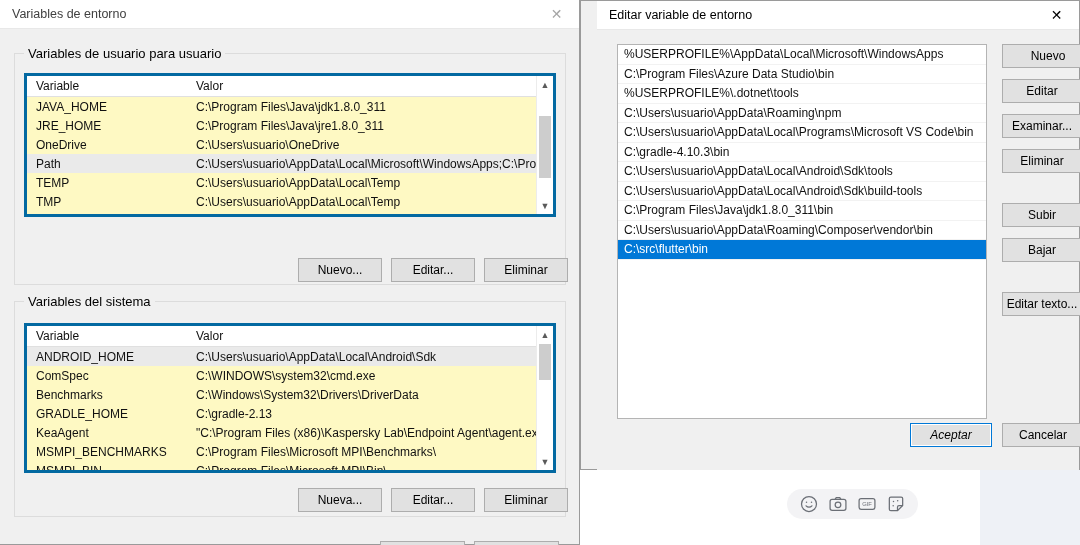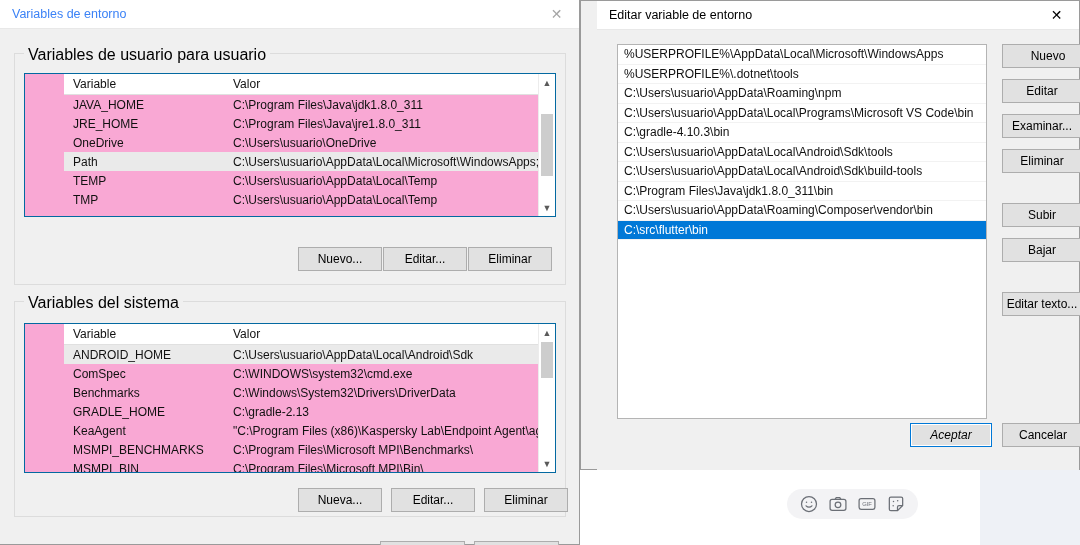--- a/index.html
+++ b/index.html
@@ -42,39 +42,38 @@
     height: 29px; background: #ffffff;
     display: flex; align-items: center;
     border-bottom: 1px solid #e8e8e8;
   }
   .titlebar .ttl { padding-left: 12px; font-size: 12.5px; }
   .titlebar .closebtn {
     margin-left: auto; width: 45px; height: 28px;
     display: flex; align-items: center; justify-content: center;
     font-size: 14px; line-height: 1;
   }
-  .inactive .ttl { color: #3b82f6; }
+  .inactive .ttl { color: #404040; }
   .inactive .closebtn { color: #a6a6a6; }
   .active .ttl { color: #000; }
   .active .closebtn { color: #000; }
 
   
   #dlg-env { left: 0; top: 0; width: 580px; height: 545px; border-left: none; border-top: none; }
   #dlg-env .body { position: relative; height: 515px; background: #f0f0f0; }
 
   .groupbox { position: absolute; border: 1px solid #dcdcdc; background: transparent; }
   .groupbox > legend {
     position: absolute; top: -8px; left: 9px; background: #f0f0f0;
-    padding: 0 4px; font-size: 16px; color: #000;
+    padding: 0 4px; font-size: 13px; color: #000;
   }
 
   .grid {
-    position: absolute; background: #f9a8d4; border: 1px solid #0369a1;
+    position: absolute; background: #fef9c3; border: 3px solid #0369a1;
     overflow: hidden;
-    padding-left: 39px;
   }
   .grid-head {
     display: flex; height: 21px; align-items: center;
     border-bottom: 1px solid #e0e0e0; background: #fff;
   }
   .grid-head span { font-size: 12px; color: #111; }
   .grid-row {
     display: flex; height: 19px; align-items: center;
     font-size: 12px; color: #111; white-space: nowrap;
   }
@@ -202,21 +201,21 @@
             <span class="col-val">C:\Users\usuario\AppData\Local\Temp</span>
           </div>
         </div>
       <div class="sbar">
         <div class="arw up">▲</div>
         <div class="thumb" style="top:40px; height:62px;"></div>
         <div class="arw down">▼</div>
       </div>
     </div>
 
-    <div id="user-buttons" style="position:absolute; left:298px; top:218px; display:flex; gap:1px;">
+    <div id="user-buttons" style="position:absolute; left:298px; top:229px; display:flex; gap:9px;">
         <div class="btn" style="width: 84px; height: 24px;">Nuevo...</div>
         <div class="btn" style="width: 84px; height: 24px;">Editar...</div>
         <div class="btn" style="width: 84px; height: 24px;">Eliminar</div>
       </div>
 
     <fieldset class="groupbox" style="left:14px; top:272px; width:552px; height:216px;">
       <legend>Variables del sistema</legend>
     </fieldset>
 
     <div class="grid" style="left:24px; top:294px; width:532px; height:150px;">
@@ -276,20 +275,21 @@
 
 <div class="dlg active" id="dlg-edit">
   <div class="titlebar">
     <span class="ttl">Editar variable de entorno</span>
     <span class="closebtn">✕</span>
   </div>
 
   <div class="body">
     <div id="path-list">
         <div class="plrow">%USERPROFILE%\AppData\Local\Microsoft\WindowsApps</div>
+        <div class="plrow">C:\Program Files\Azure Data Studio\bin</div>
         <div class="plrow">%USERPROFILE%\.dotnet\tools</div>
         <div class="plrow">C:\Users\usuario\AppData\Roaming\npm</div>
         <div class="plrow">C:\Users\usuario\AppData\Local\Programs\Microsoft VS Code\bin</div>
         <div class="plrow">C:\gradle-4.10.3\bin</div>
         <div class="plrow">C:\Users\usuario\AppData\Local\Android\Sdk\tools</div>
         <div class="plrow">C:\Users\usuario\AppData\Local\Android\Sdk\build-tools</div>
         <div class="plrow">C:\Program Files\Java\jdk1.8.0_311\bin</div>
         <div class="plrow">C:\Users\usuario\AppData\Roaming\Composer\vendor\bin</div>
         <div class="plrow sel">C:\src\flutter\bin</div>
       </div>

